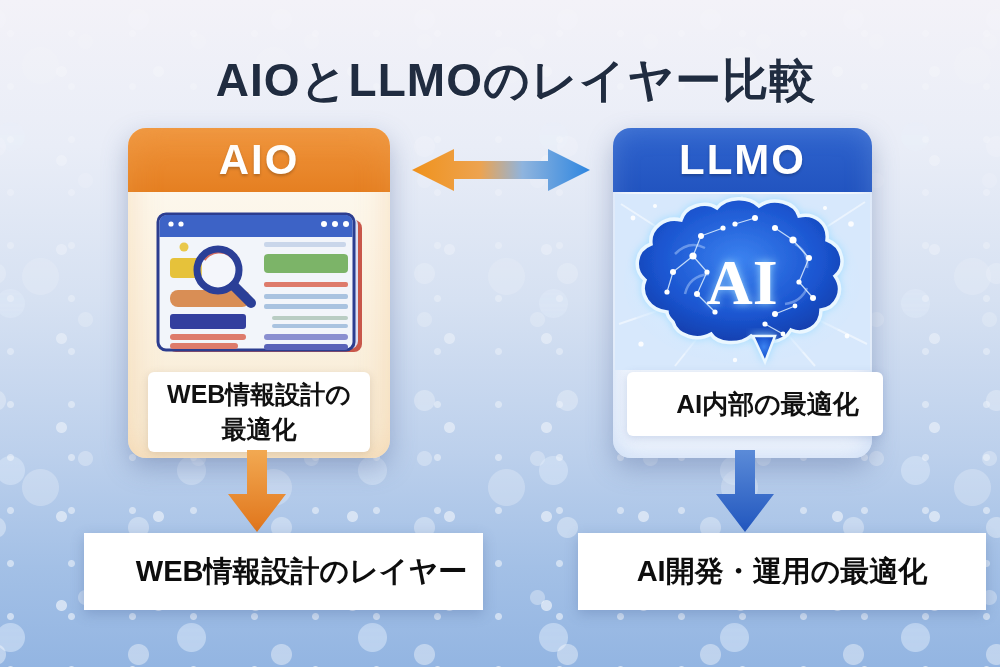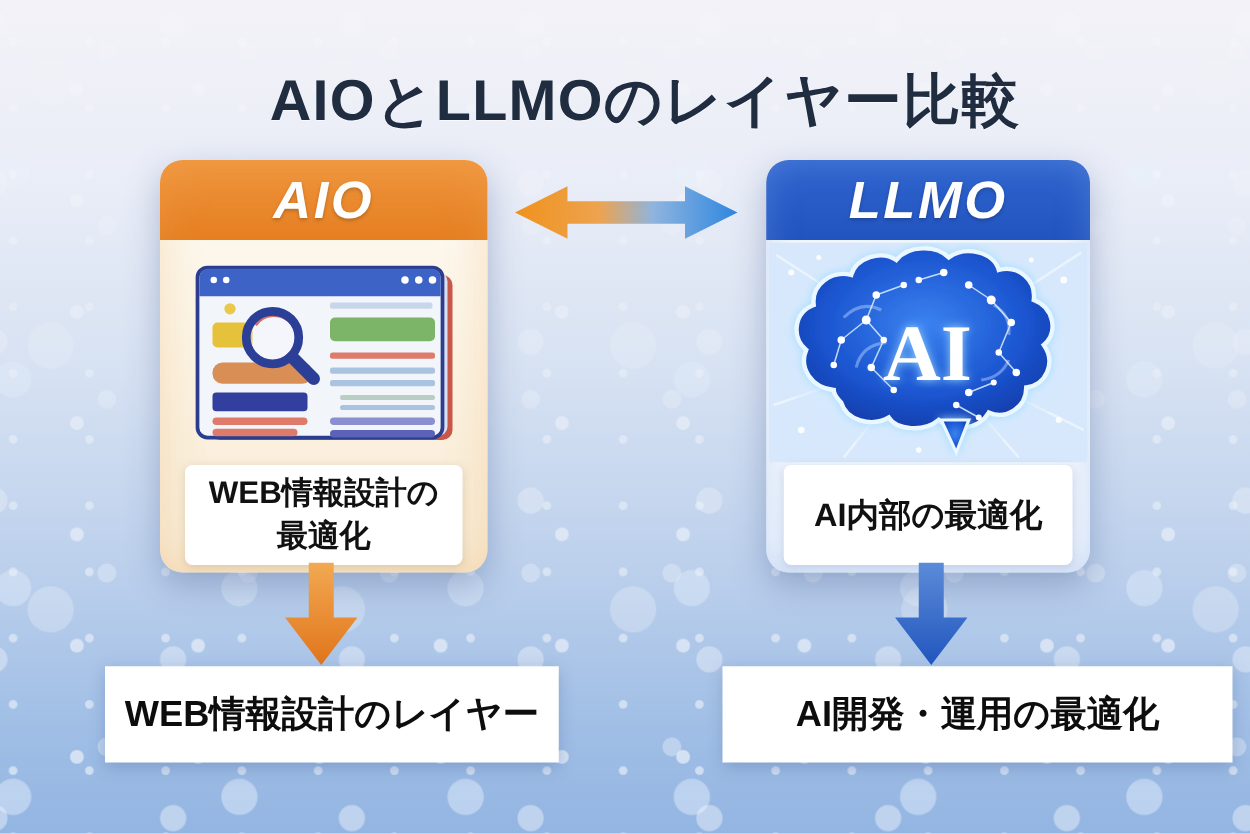--- a/index.html
+++ b/index.html
@@ -42,48 +42,47 @@
   .card-aio{left:128px;background:linear-gradient(180deg,#fdfaf2 0%,#fbf2e1 55%,#f7ead3 100%);}
   .card-aio .card-body-glow{position:absolute;inset:0;border-radius:18px;box-shadow:inset 0 0 34px rgba(240,170,90,.30);pointer-events:none;}
   .card-llmo{left:613px;width:259px;background:linear-gradient(180deg,#eef4fd 0%,#f7fafe 60%,#eef4fd 100%);}
   .card-llmo .card-body-glow{position:absolute;inset:0;border-radius:18px;box-shadow:inset 0 0 26px rgba(130,170,230,.35);pointer-events:none;}
   .card-header{
     position:absolute;top:0;left:0;right:0;height:64px;
     border-radius:18px 18px 0 0;
     display:flex;align-items:center;justify-content:center;
     font-size:42px;font-weight:800;color:#ffffff;letter-spacing:2px;
     text-shadow:0 2px 3px rgba(0,0,0,.22);
-    font-style:italic;
   }
   .card-aio .card-header{background:linear-gradient(180deg,#f0953d 0%,#e57f21 100%);}
   .card-llmo .card-header{background:linear-gradient(180deg,#2f64ce 0%,#2254c0 100%);}
   .card-label{
     position:absolute;left:20px;top:244px;width:222px;height:80px;
     background:#ffffff;border-radius:6px;
     box-shadow:0 2px 8px rgba(140,110,70,.22);
     display:flex;align-items:center;justify-content:center;text-align:center;
     font-size:25px;font-weight:700;color:#111;line-height:1.42;
     white-space:pre-line;
   }
-  .card-llmo .card-label{left:14px;width:231px;height:80px;font-size:26px;box-shadow:0 2px 8px rgba(90,120,180,.25);}
+  .card-llmo .card-label{left:14px;width:231px;height:64px;font-size:26px;box-shadow:0 2px 8px rgba(90,120,180,.25);padding-left:25px;}
   .illus-browser{position:absolute;left:25px;top:82px;width:214px;height:148px;}
   .illus-brain{position:absolute;left:2px;top:66px;width:255px;height:176px;}
   
   .lr-arrow{position:absolute;left:410px;top:146px;width:182px;height:48px;}
   .down-arrow{position:absolute;top:450px;width:58px;height:83px;}
   .down-arrow-aio{left:228px;}
   .down-arrow-llmo{left:716px;}
   
   .layer-box{
     position:absolute;top:533px;height:77px;background:#ffffff;
     box-shadow:0 4px 12px rgba(70,95,150,.30);
     display:flex;align-items:center;justify-content:center;
     font-size:29px;font-weight:700;color:#0d0d0d;
   }
-  .layer-box-aio{left:84px;width:363px;}
+  .layer-box-aio{left:84px;width:363px;padding-left:36px;}
   .layer-box-llmo{left:578px;width:408px;}
 </style>
 </head>
 <body>
 
 <div class="stage">
   <div class="bokeh"></div>
 
   <h1 class="title">AIOとLLMOのレイヤー比較</h1>
 

